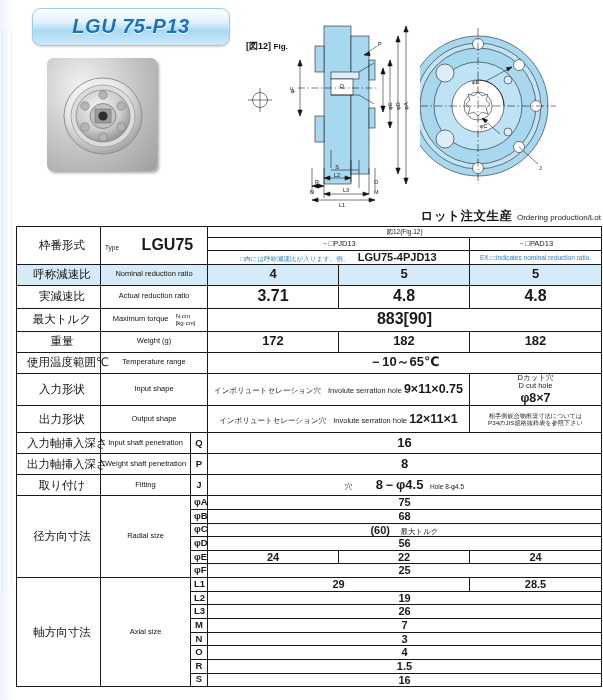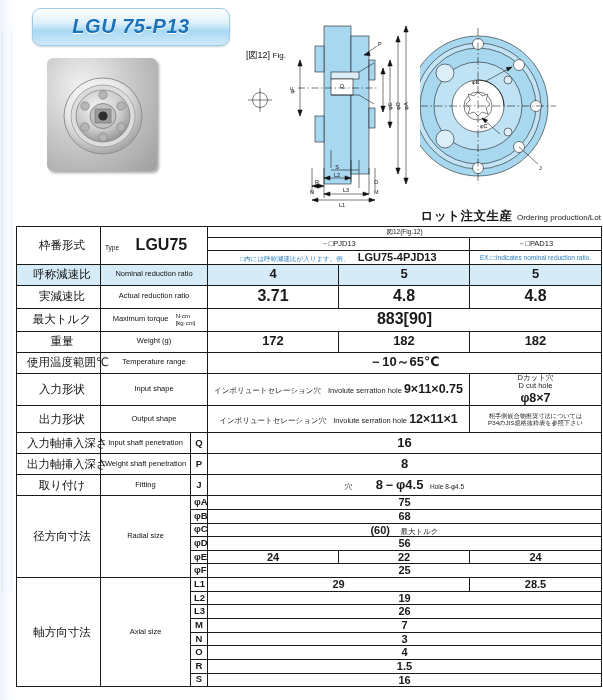--- a/index.html
+++ b/index.html
@@ -49,23 +49,22 @@
     background: radial-gradient(ellipse at 32% 26%, #f2f2f2 0%, #c9c9c9 46%, #9e9e9e 100%);
     box-shadow: 2px 2px 3px rgba(0,0,0,.35);
     overflow: hidden;
   }
   .photo svg { position: absolute; left: 0; top: 0; }
   
   .drawing-side { position: absolute; left: 238px; top: 8px; }
   .drawing-front { position: absolute; left: 420px; top: 18px; }
   .figlabel {
     position: absolute; left: 246px; top: 40px;
-    font-size: 9px; font-weight: normal; color: #111;
+    font-size: 9px; font-weight: bold; color: #111;
     letter-spacing: 0;
-    margin-top: 9px;
   }
   .figlabel .en { font-size: 8px; }
   
   .lot-head {
     position: absolute; right: 2px; top: 206px;
     text-align: right;
     white-space: nowrap;
   }
   .lot-head .jp { font-size: 12.5px; font-weight: bold; letter-spacing: .5px; }
   .lot-head .en { font-size: 8px; font-weight: normal; }
@@ -300,21 +299,21 @@
     <col style="width:131px">
       <col style="width:131px">
       <col style="width:132px">
   </colgroup>
   <tbody>
 
     <tr>
       <td rowspan="3" class="lbl-jp">枠番形式</td>
       <td rowspan="3" colspan="2" style="text-align:left;padding-left:4px">
         <span class="xs">Type</span>
-        <span class="bigger" style="margin-left:14px">LGU75</span>
+        <span class="bigger" style="margin-left:20px">LGU75</span>
       </td>
       <td colspan="3" class="xs" style="height:10px">図12(Fig.12)</td>
     </tr>
     <tr>
       <td colspan="2" class="sm" style="height:12px">－□PJD13</td>
       <td class="sm">－□PAD13</td>
     </tr>
     <tr>
       <td colspan="2" style="height:12px">
         <span class="blue-note">□内には呼称減速比が入ります。例、</span>

